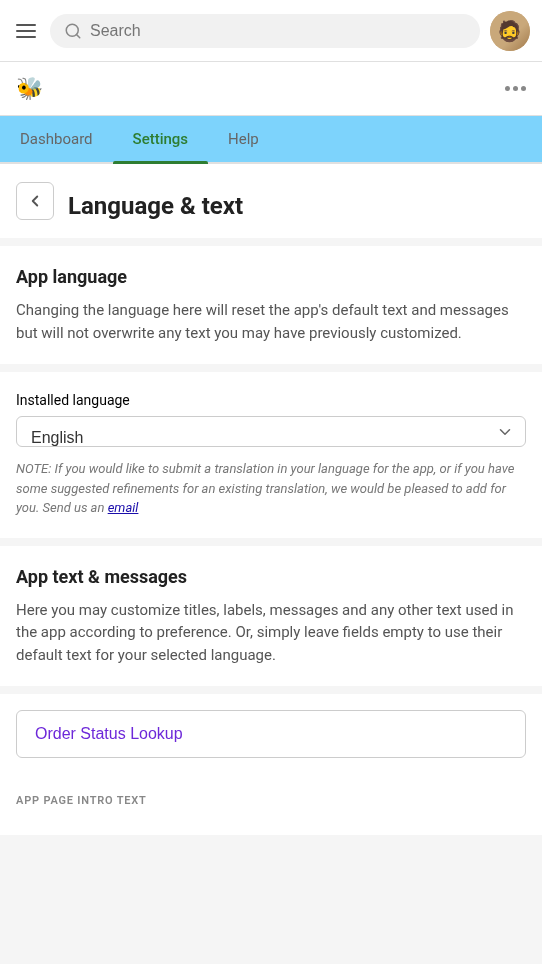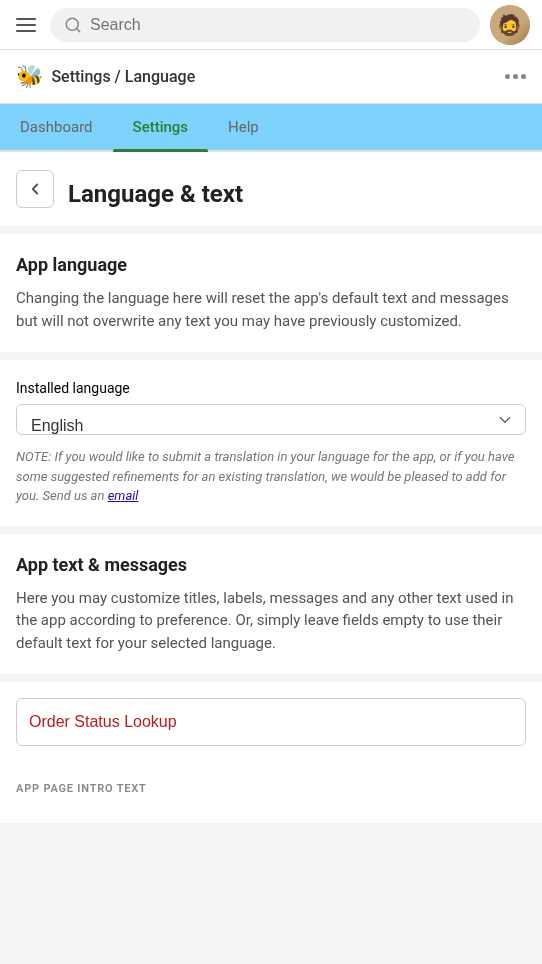--- a/index.html
+++ b/index.html
@@ -13,21 +13,21 @@
     }
 
     
     .top-bar {
       background: #fff;
       display: flex;
       align-items: center;
       padding: 10px 12px;
       gap: 10px;
       border-bottom: 1px solid #e0e0e0;
-      height: 50px;
+      height: 62px;
     }
     .hamburger-icon {
       display: flex;
       flex-direction: column;
       gap: 4px;
       cursor: pointer;
       padding: 4px;
     }
     .hamburger-icon span {
       display: block;
@@ -255,25 +255,25 @@
     .field-label {
       font-size: 11px;
       font-weight: 600;
       color: #888;
       letter-spacing: 0.8px;
       text-transform: uppercase;
       margin-bottom: 8px;
     }
     .field-input {
       width: 100%;
-      padding: 14px 12px;
+      padding: 14px 18px;
       font-size: 16px;
       border: 1.5px solid #ccc;
       border-radius: 6px;
-      color: #b91c1c;
+      color: #6d28d9;
       background: #fff;
       outline: none;
     }
   </style>
 </head>
 <body>
 
 <div class="top-bar">
   <div class="hamburger-icon">
     <span></span>
@@ -288,21 +288,20 @@
     <input type="text" value="" placeholder="Search" style="">
   </div>
   <div class="avatar">
     <div class="avatar-face">🧔</div>
   </div>
 </div>
 
 <div class="breadcrumb-bar">
   <div class="breadcrumb-left">
     <span class="breadcrumb-icon">🐝</span>
-    <span class="breadcrumb-text">Settings / Language</span>
   </div>
   <div class="more-icon">
     <span></span>
     <span></span>
     <span></span>
   </div>
 </div>
 
 <div class="tab-bar">
   <div class="tab">Dashboard</div>

